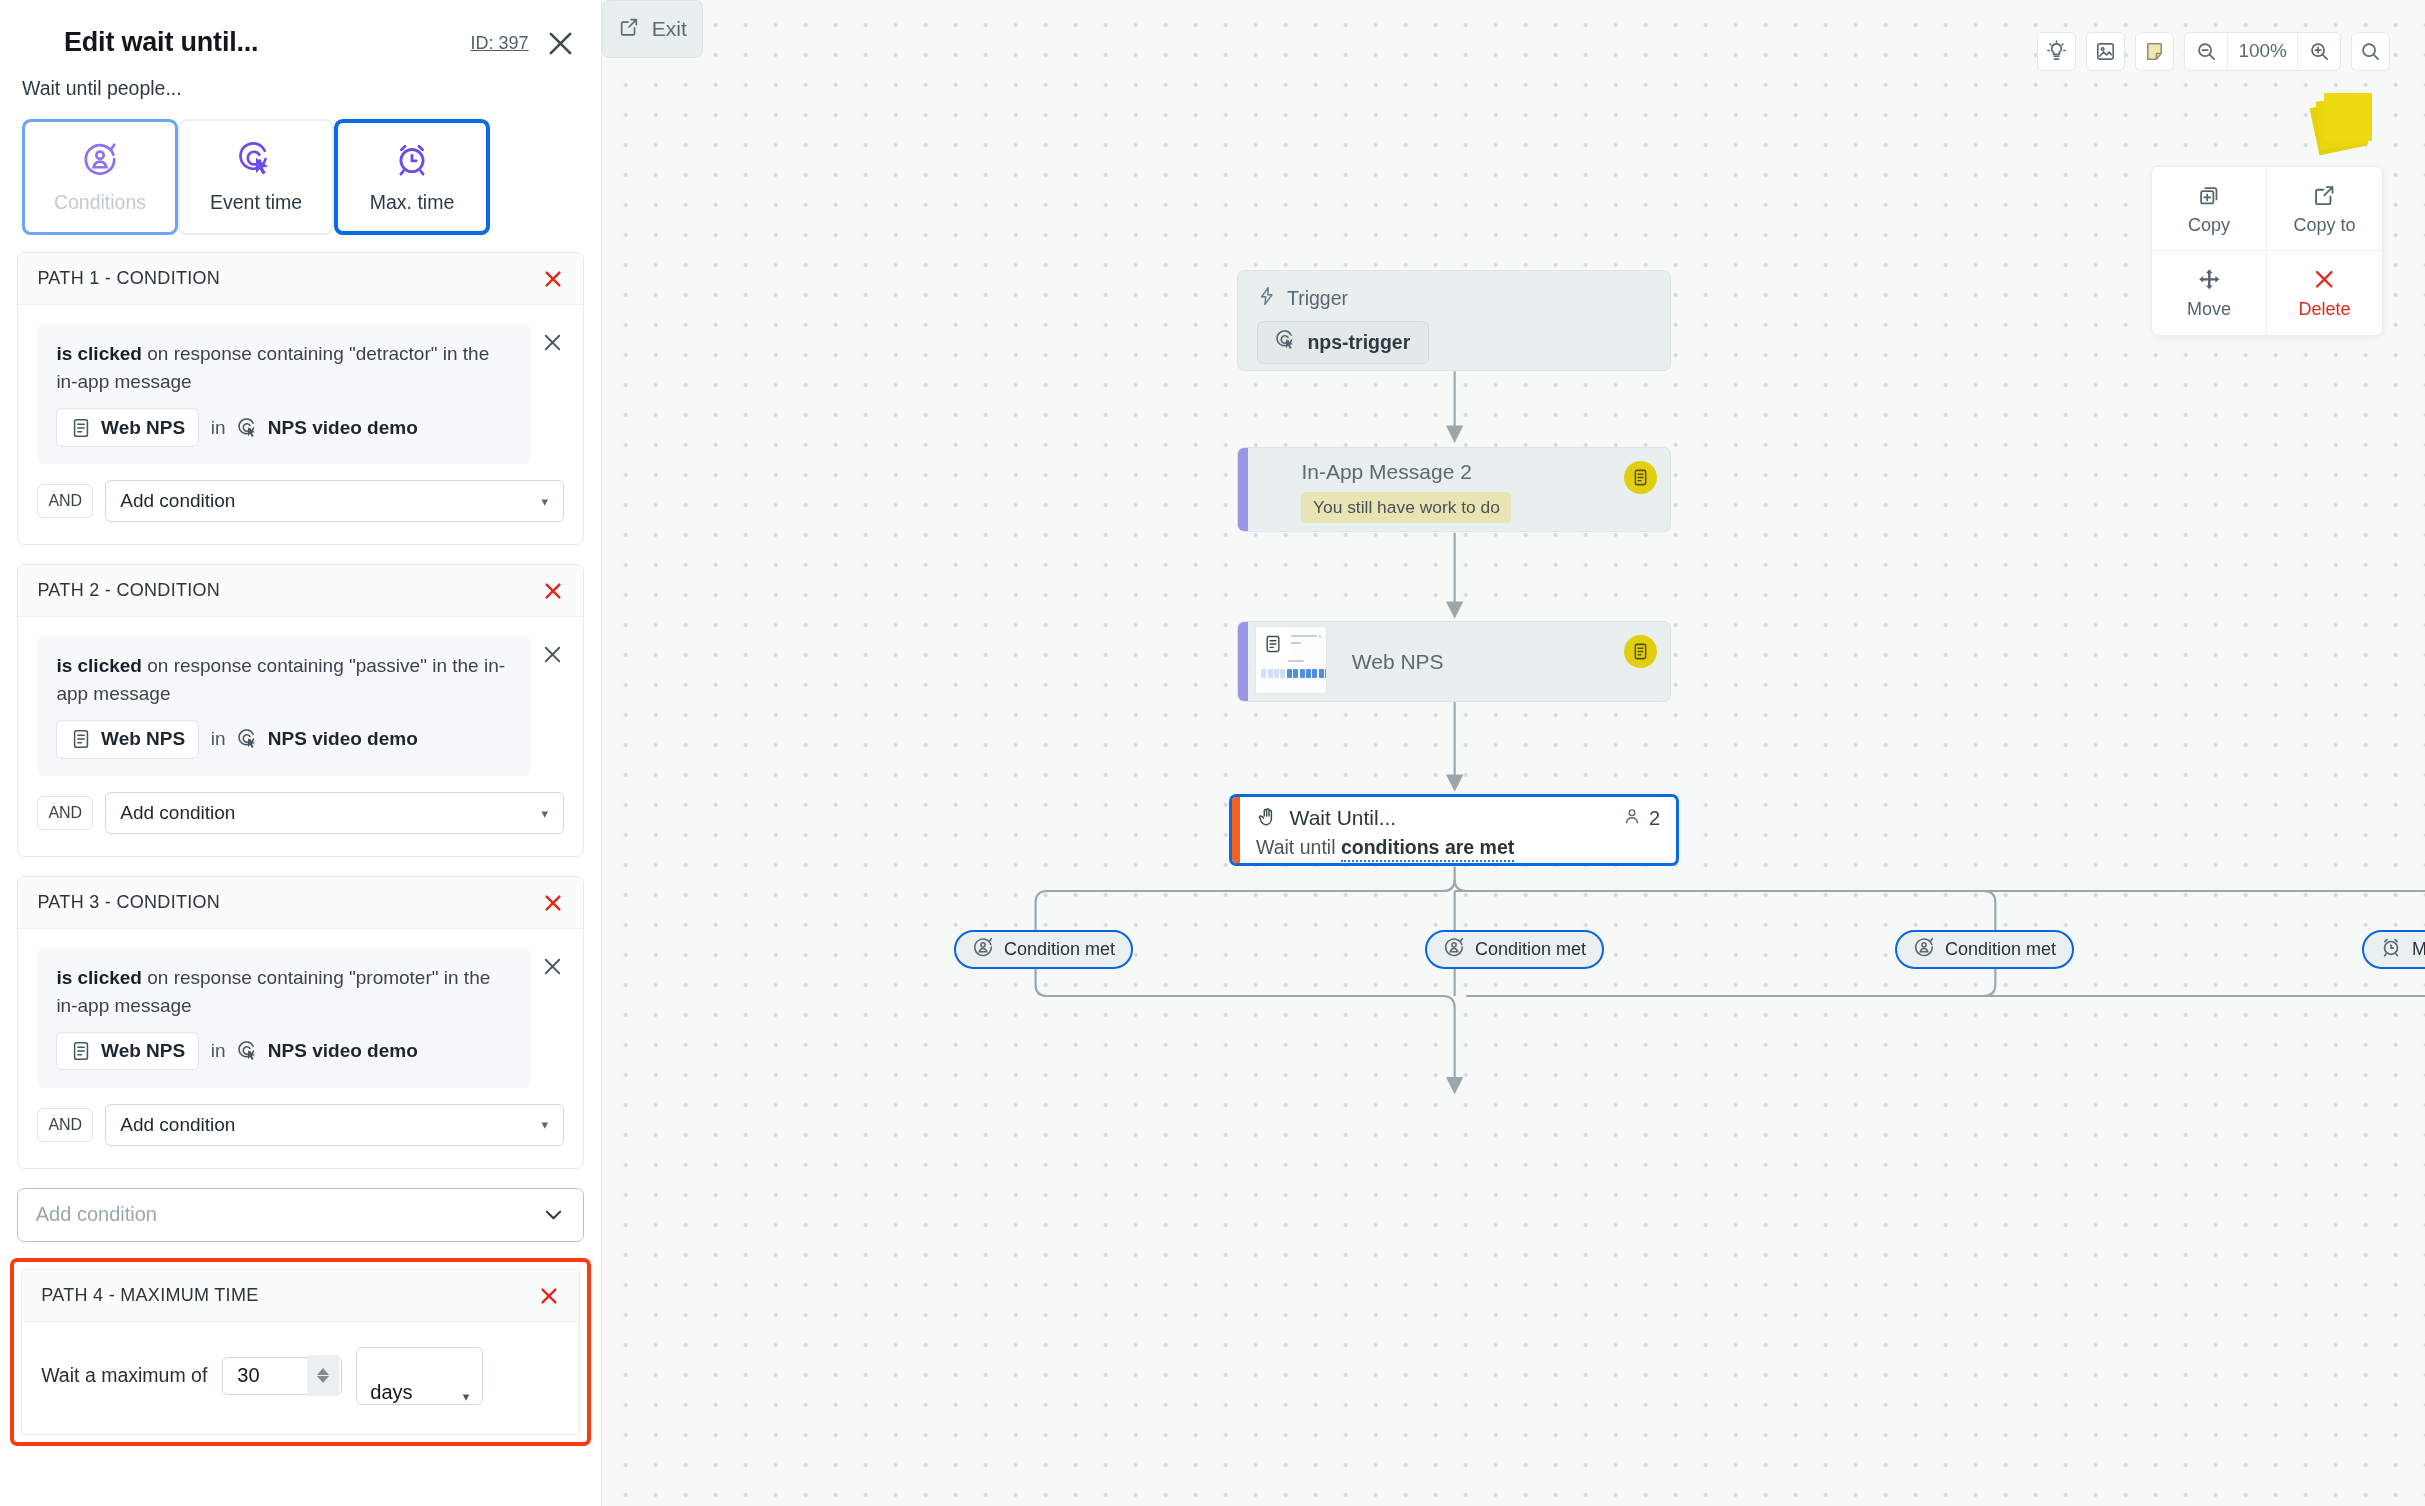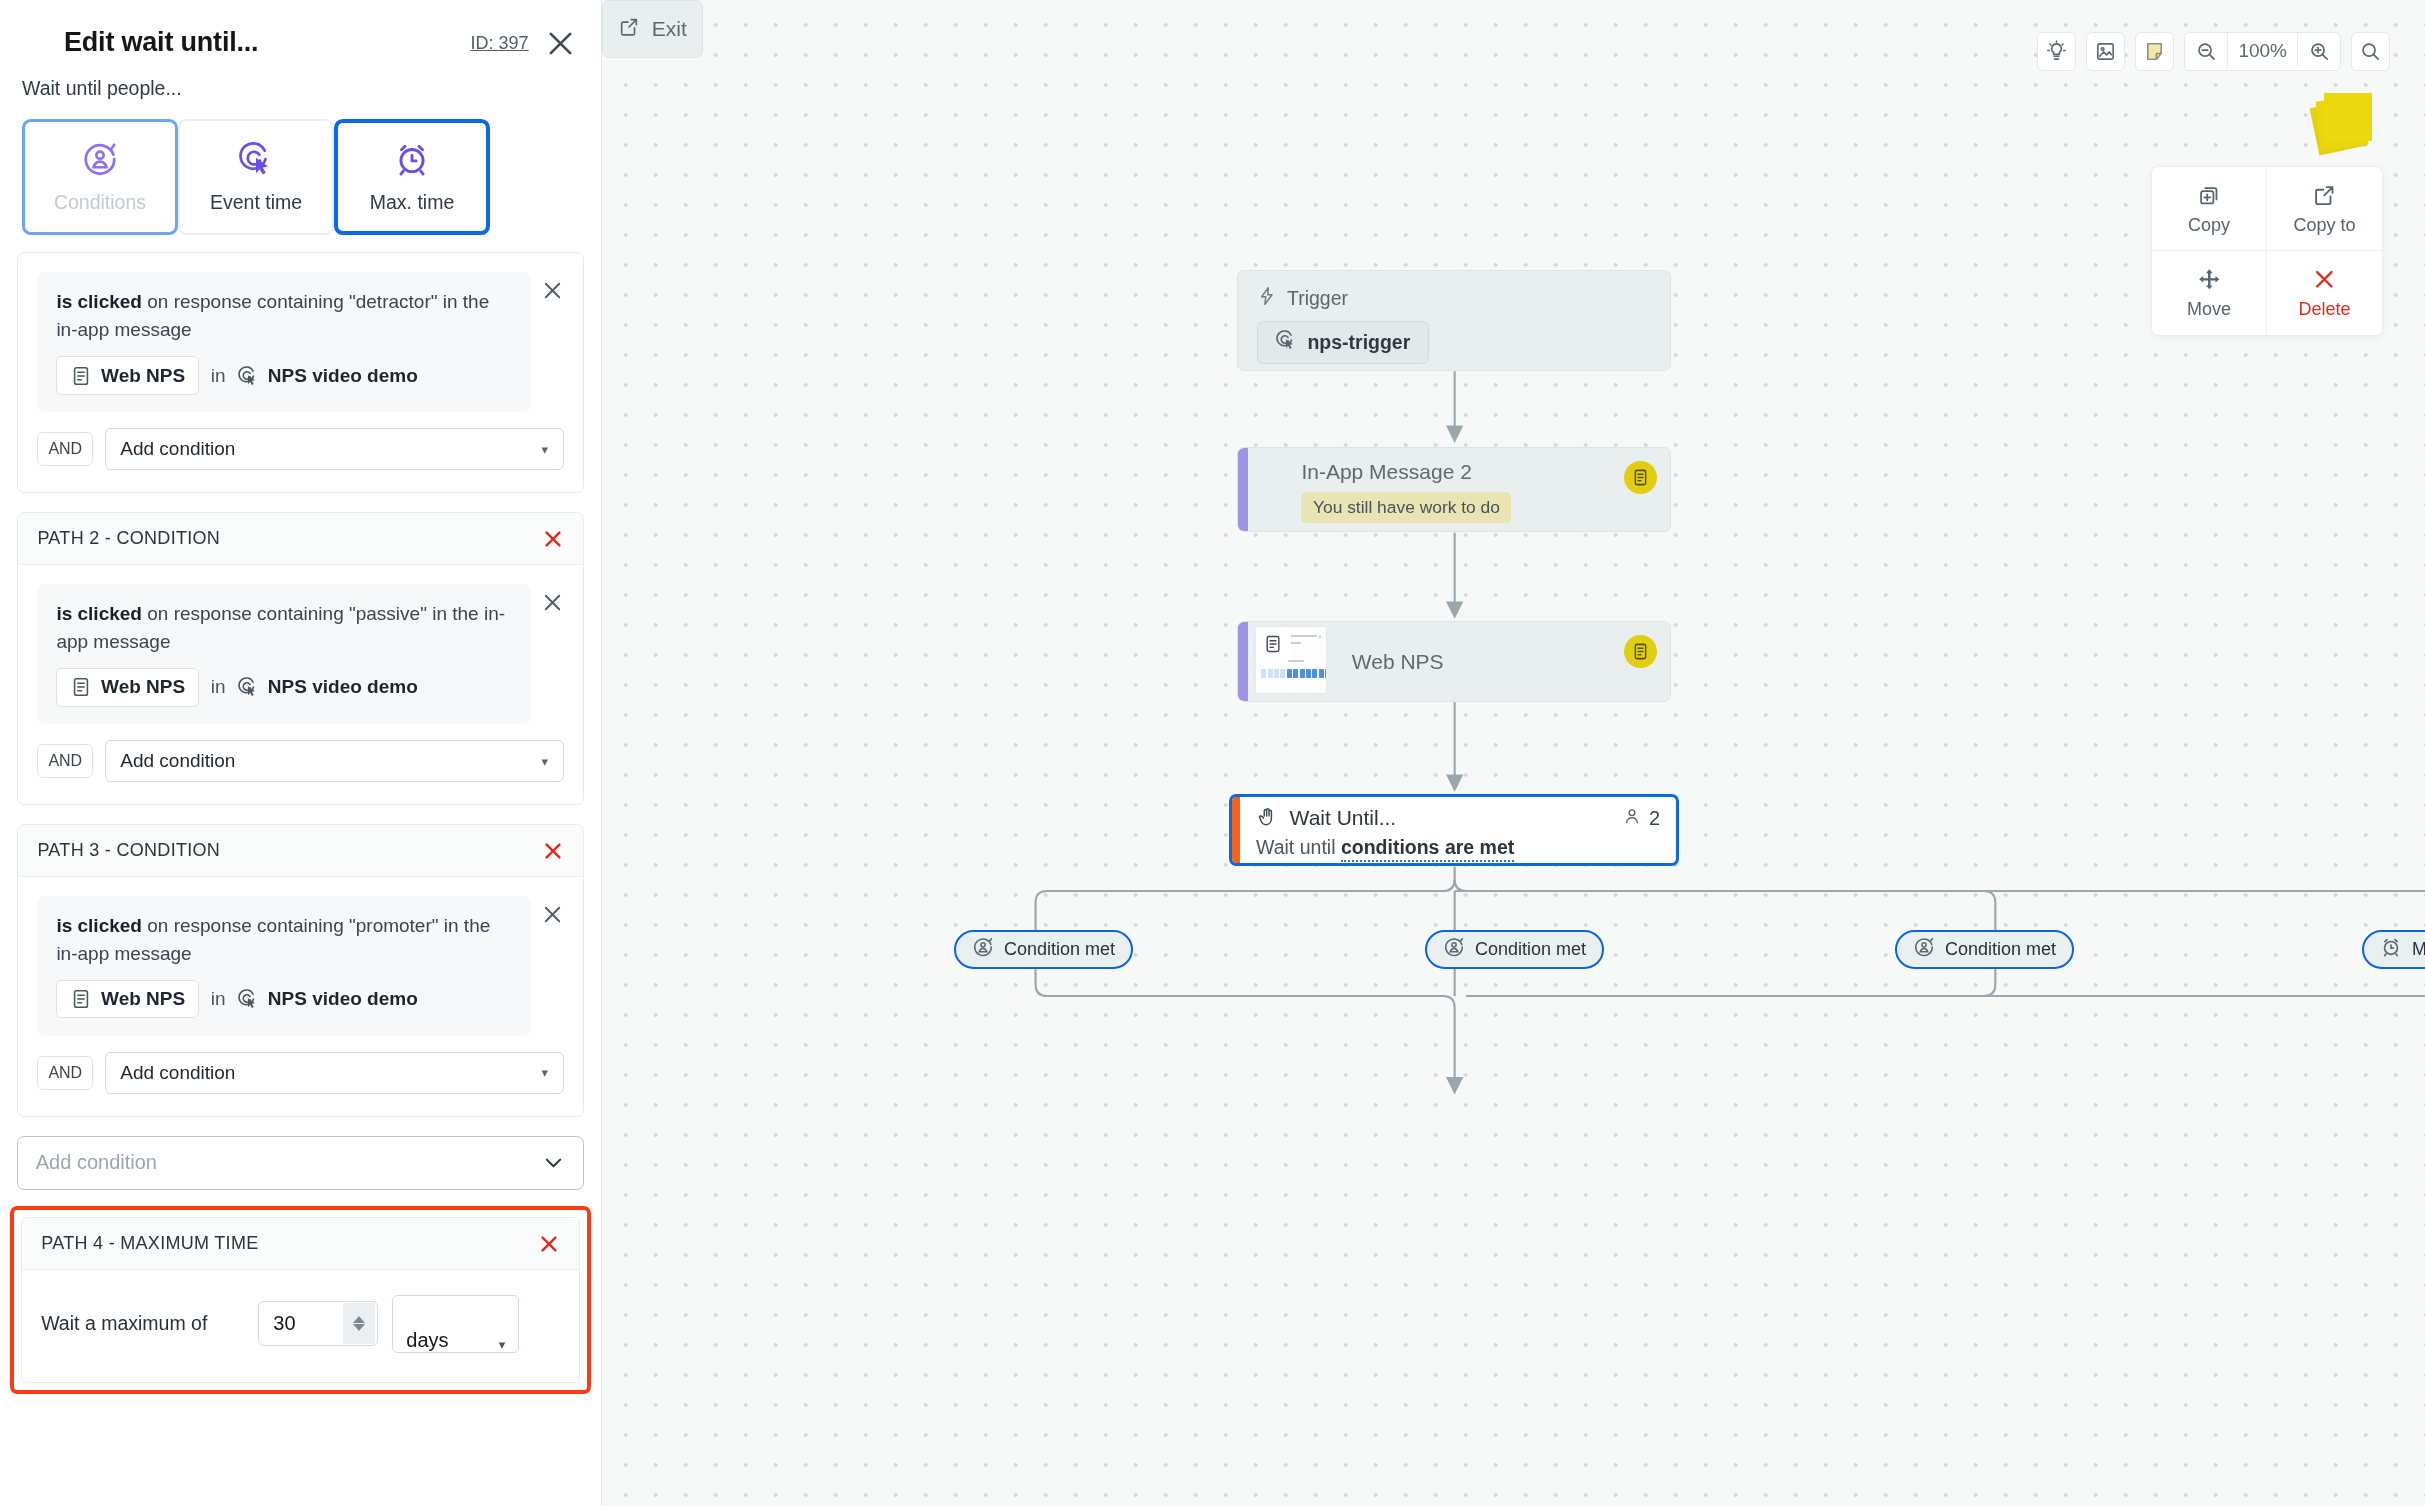--- a/index.html
+++ b/index.html
@@ -89,22 +89,22 @@
   .chev { margin-left: auto; width: 23px; height: 23px; color: #2d3a44; }
   .chev svg { width: 100%; height: 100%; }
 
   .path4-wrap {
     margin: 16px 10px 0 10px; border: 4.3px solid #f93c13; border-radius: 7.2px; padding: 7.2px;
   }
   .p4-card { border: 1.4px solid #e7eaec; border-radius: 5.8px; overflow: hidden; }
   .p4-body { padding: 24.6px 19px 29px 19px; display: flex; align-items: center; gap: 14.5px; }
   .p4-label { font-size: 19.5px; color: #26313a; }
   .stepper {
-    border: 1.4px solid #cfd8dd; border-radius: 5.8px; width: 120px; height: 45px;
-    display: flex; align-items: center; background: #fff; position: relative; margin-left: 36px;
+    border: 1.4px solid #cfd8dd; border-radius: 5.8px; width: 120px; height: 38px;
+    display: flex; align-items: center; background: #fff; position: relative;
   }
   .stepper .val { font-size: 20px; color: #14181c; padding-left: 14.5px; }
   .spin {
     margin-left: auto; width: 32px; height: 41px; background: #eceff1;
     display: flex; flex-direction: column; align-items: center; justify-content: center;
     gap: 1.4px; margin-right: 2.2px; border-radius: 2.2px;
   }
   .spin i { display:block; width: 0; height: 0; border-left: 6.5px solid transparent; border-right: 6.5px solid transparent; }
   .spin i.up { border-bottom: 7.2px solid #7d8a92; }
   .spin i.dn { border-top: 7.2px solid #7d8a92; }
@@ -296,20 +296,28 @@
             <path d="M5.3 6.2 7.6 4M18.7 6.2 16.4 4M6.5 19.6 5 21.5M17.5 19.6 19 21.5"></path>
           </svg>
         </span>
         <span class="tab-label">Max. time</span>
       </div>
     </div>
 
     <div class="cards">
 
       <div class="card">
+        <div class="card-head">
+          <span class="card-head-title">PATH 1 - CONDITION</span>
+          <span class="card-x">
+            <svg viewBox="0 0 24 24" fill="none" stroke="currentColor" stroke-width="2.6" stroke-linecap="round">
+                <path d="M5 5 L19 19 M19 5 L5 19"></path>
+              </svg>
+          </span>
+        </div>
         <div class="card-body">
           <div class="cond-row">
             <div class="cond-box">
               <div class="cond-text">
                 <b>is clicked</b><span> on response containing "detractor" in the in-app message</span>
               </div>
               <div class="cond-pills">
                 <span class="pill">
                   <span class="pill-ico">
                     <svg viewBox="0 0 24 24" fill="none" stroke="currentColor" stroke-width="1.7" stroke-linecap="round">

